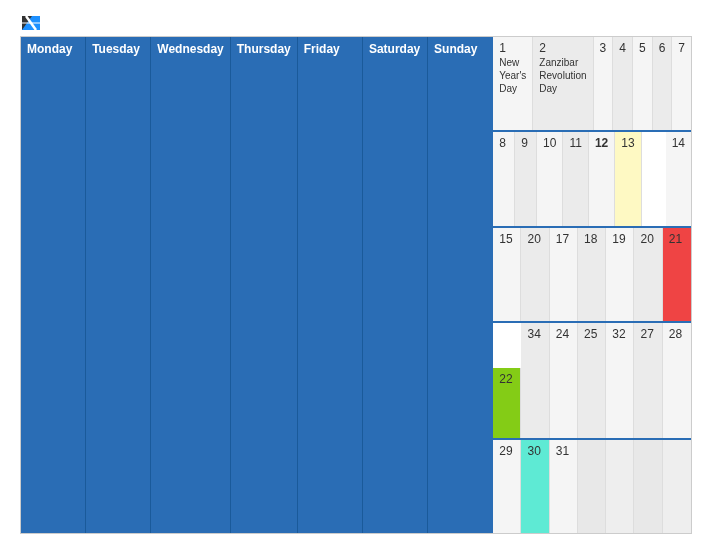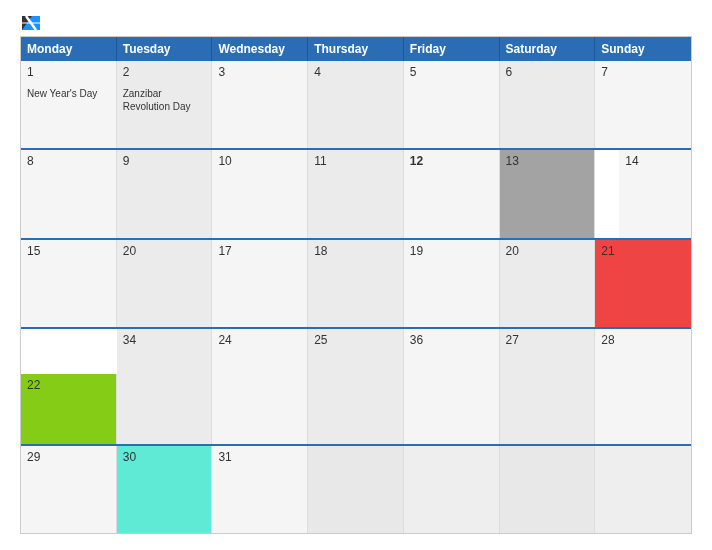--- a/index.html
+++ b/index.html
@@ -61,21 +61,21 @@
     }
     .country {
       font-size: 13px;
       color: #333;
       align-self: flex-start;
       margin-top: 2px;
     }
     .calendar {
       flex: 1;
       display: flex;
-      flex-direction: column;
+      flex-direction: row;
       border: 1px solid #ccc;
     }
     .cal-header-row {
       display: grid;
       grid-template-columns: repeat(7, 1fr);
       background-color: #2a6db5;
     }
     .cal-header-cell {
       color: #fff;
       font-size: 12px;
@@ -116,21 +116,21 @@
       border-right: none;
     }
     .day-num {
       font-size: 12px;
       color: #333;
       display: block;
     }
     .holiday {
       font-size: 10px;
       color: #333;
-      margin-top: 8px;
+      margin-top: 1px;
       display: block;
       line-height: 1.3;
     }
     .empty-cell {
       background: #f0f0f0;
     }
   </style>
 </head>
 <body>
 
@@ -198,21 +198,21 @@
           </div>
           <div class="cal-cell" style="background: rgb(245, 245, 245);">
             <span class="day-num">10</span>
           </div>
           <div class="cal-cell" style="background: rgb(235, 235, 235);">
             <span class="day-num">11</span>
           </div>
           <div class="cal-cell" style="background: rgb(245, 245, 245); font-weight: bold;">
             <span class="day-num">12</span>
           </div>
-          <div class="cal-cell" style="background: #a3a3a3;">
+          <div class="cal-cell" style="background: #fef9c3;">
             <span class="day-num">13</span>
           </div>
           <div class="cal-cell" style="background: rgb(245, 245, 245); margin-left: 24px;">
             <span class="day-num">14</span>
           </div>
         </div>
         <div class="cal-week">
           <div class="cal-cell" style="background: rgb(245, 245, 245);">
             <span class="day-num">15</span>
           </div>
@@ -242,21 +242,21 @@
           <div class="cal-cell" style="background: rgb(235, 235, 235);">
             <span class="day-num">34</span>
           </div>
           <div class="cal-cell" style="background: rgb(245, 245, 245);">
             <span class="day-num">24</span>
           </div>
           <div class="cal-cell" style="background: rgb(235, 235, 235);">
             <span class="day-num">25</span>
           </div>
           <div class="cal-cell" style="background: rgb(245, 245, 245);">
-            <span class="day-num">36</span>
+            <span class="day-num">32</span>
           </div>
           <div class="cal-cell" style="background: rgb(235, 235, 235);">
             <span class="day-num">27</span>
           </div>
           <div class="cal-cell" style="background: rgb(245, 245, 245);">
             <span class="day-num">28</span>
           </div>
         </div>
         <div class="cal-week">
           <div class="cal-cell" style="background: rgb(245, 245, 245);">

